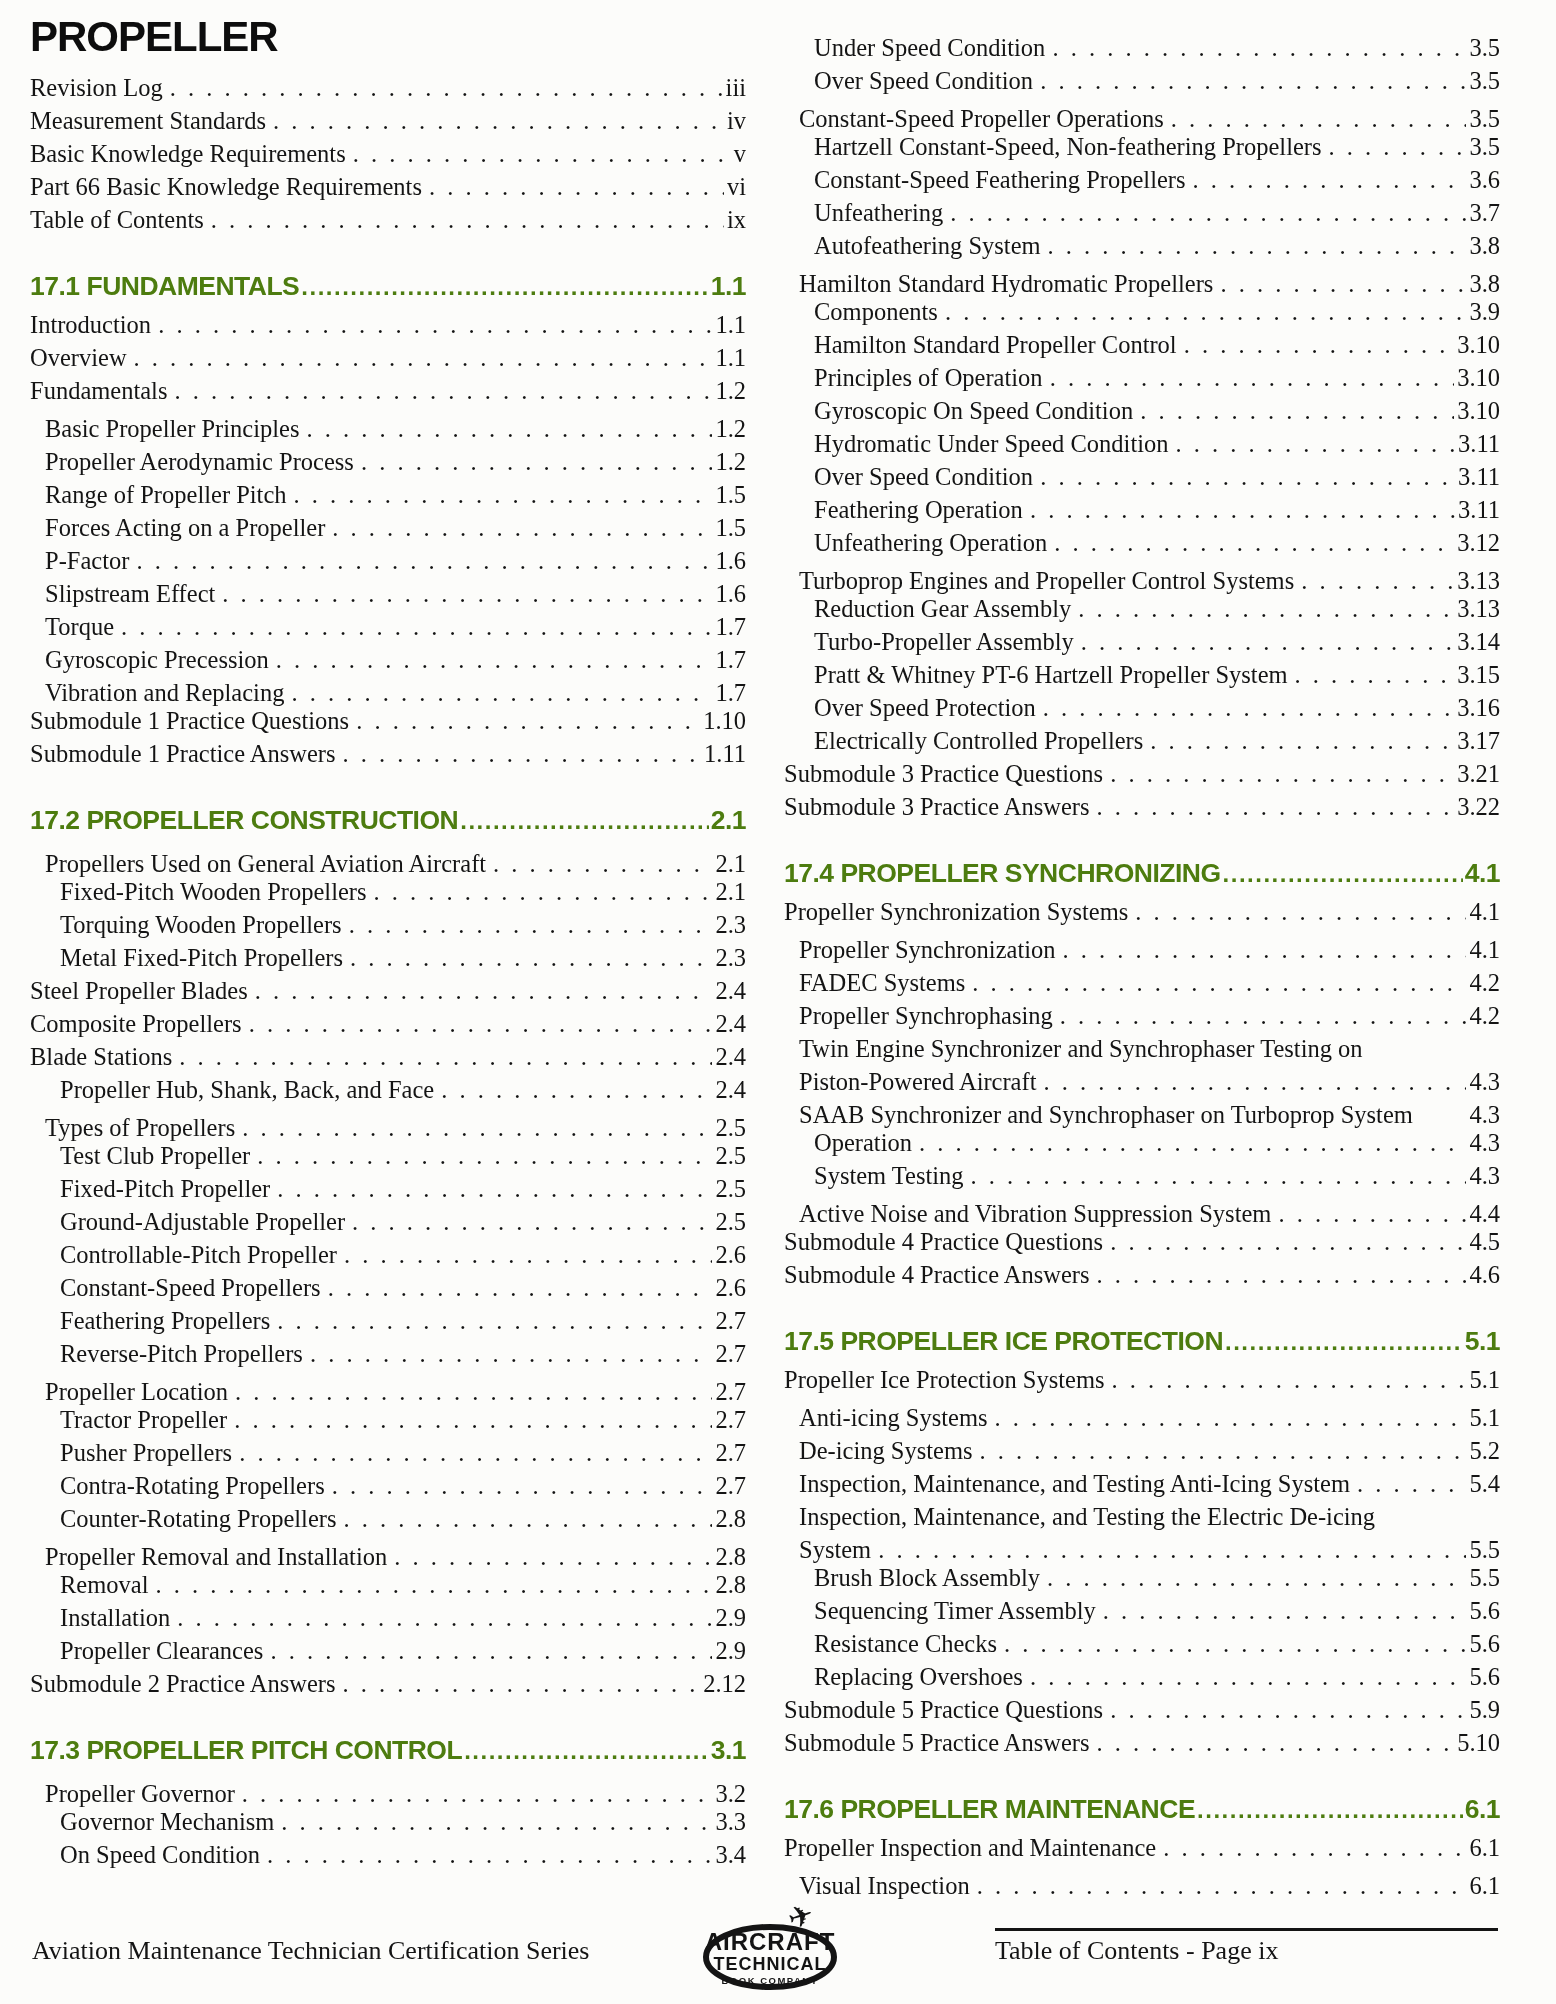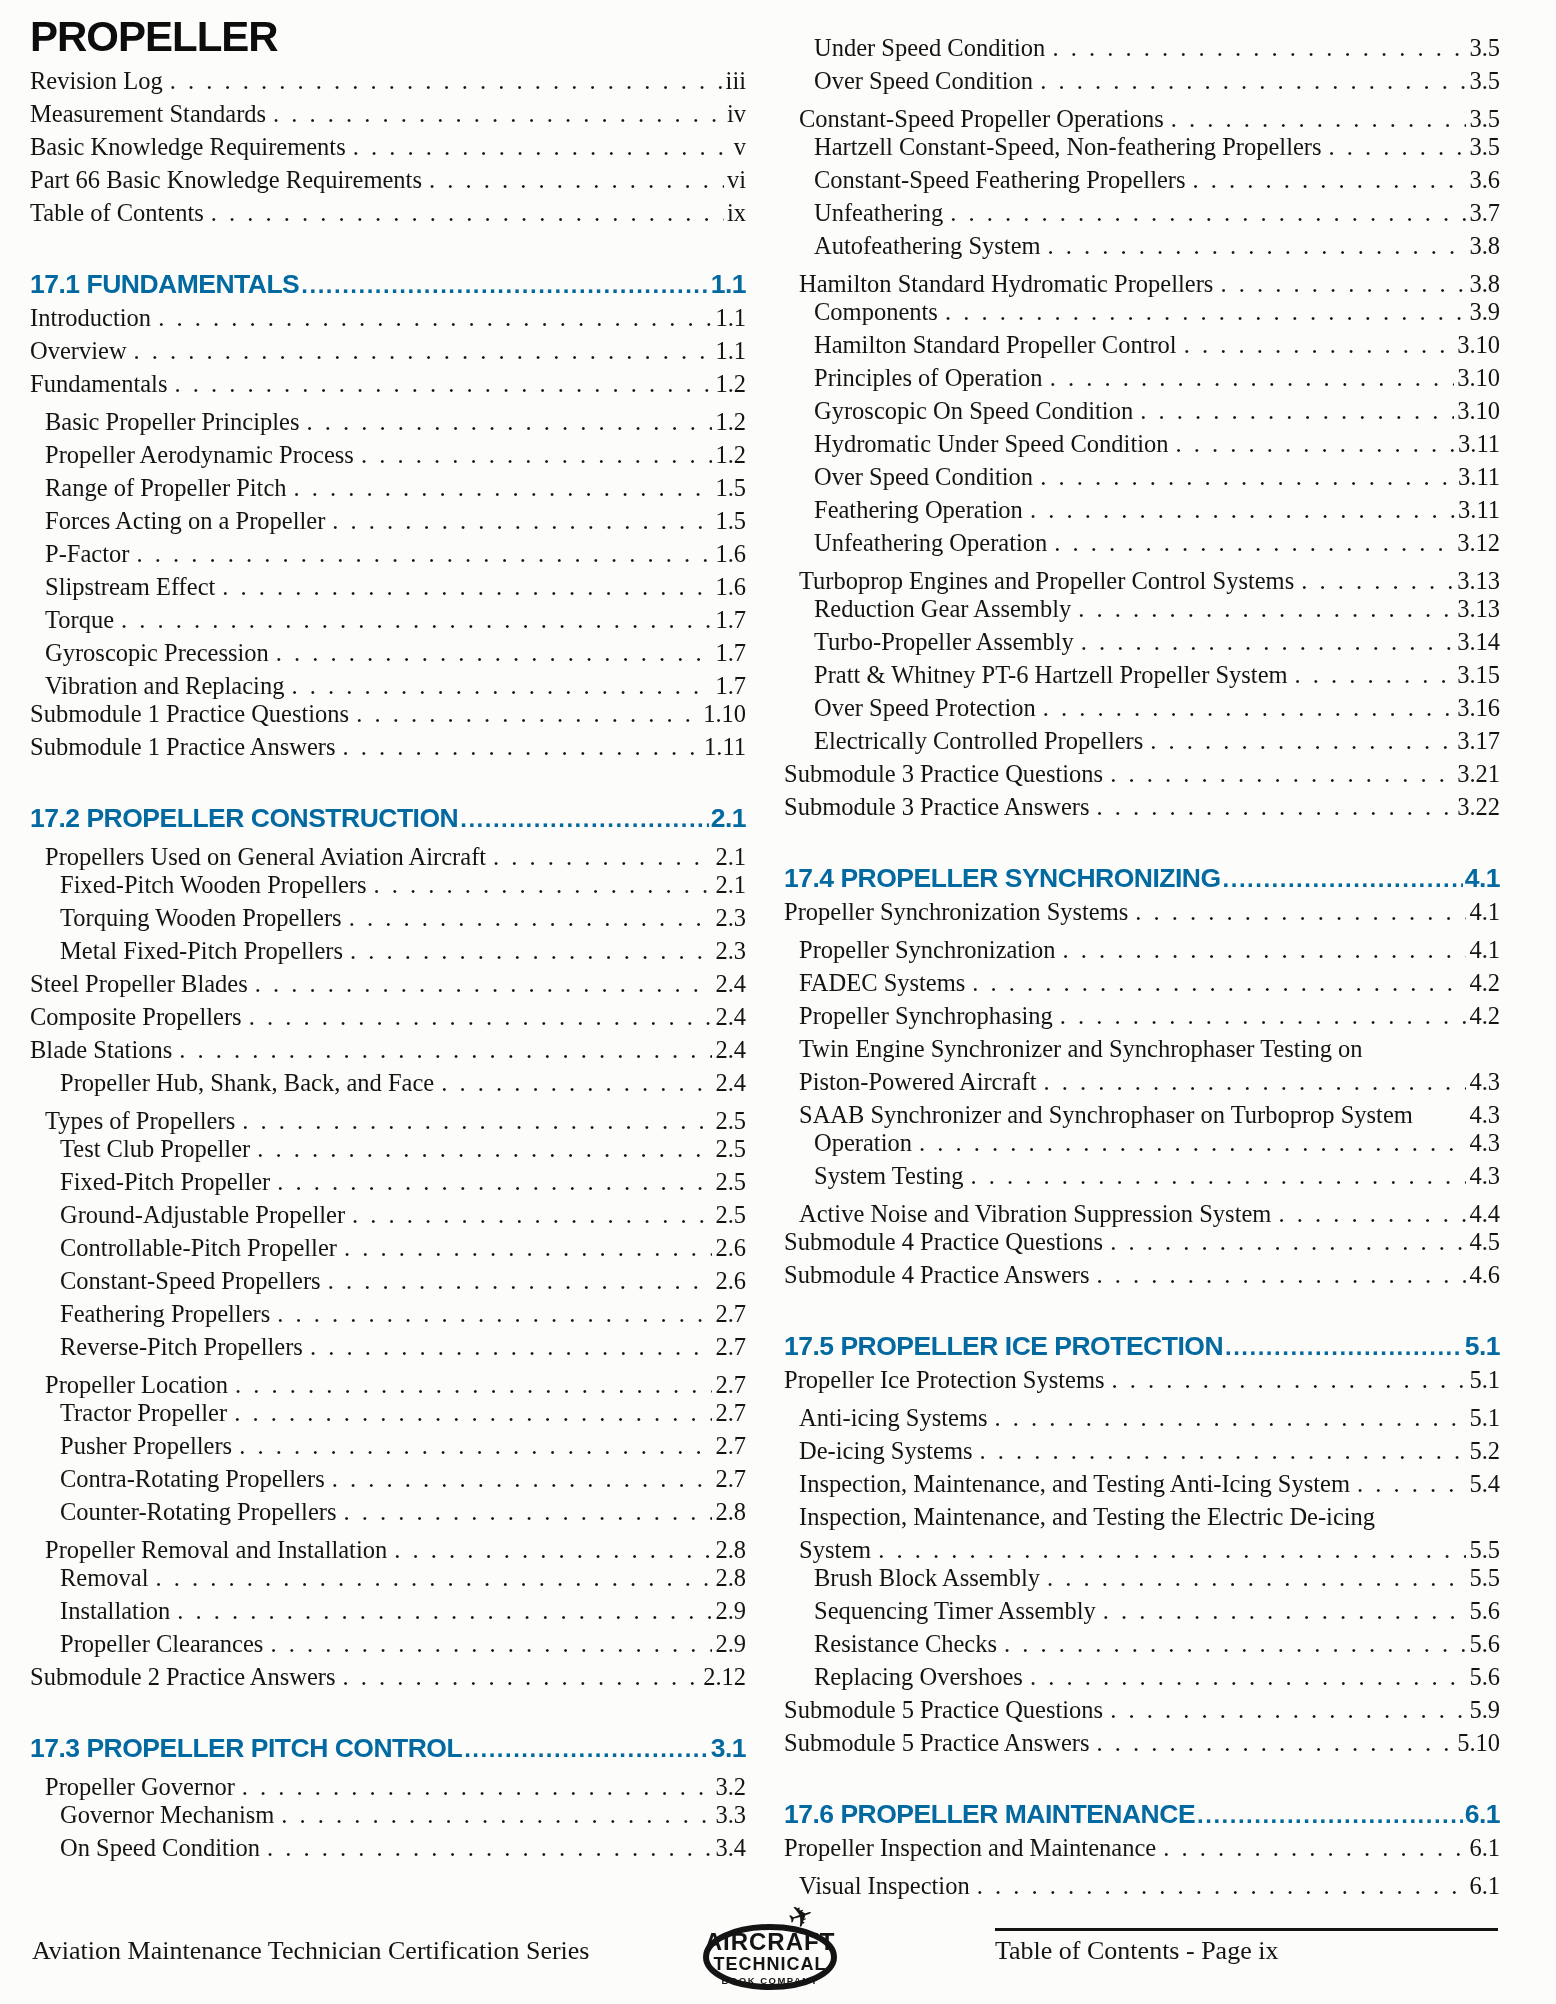--- a/index.html
+++ b/index.html
@@ -11,27 +11,27 @@
   }
   .columns {
     position:absolute; left:30px; top:12px;
     display:grid; grid-template-columns:716px 716px; column-gap:38px;
   }
   .col { min-width:0; }
   .col-right { padding-top:22px; }
   .doc-title {
     font-family:"Liberation Sans", sans-serif; font-weight:700;
     font-size:42px; letter-spacing:-1px; line-height:50px;
-    margin:0 0 5px 0; color:#0d0d0d;
+    margin:0 0 12px 0; color:#0d0d0d;
   }
   .toc-block.with-head { margin-top:26px; }
   .toc-head {
-    display:flex; align-items:center; height:40px; padding-top:6px;
+    display:flex; align-items:flex-start; height:40px; padding-top:6px;
     font-family:"Liberation Sans", sans-serif; font-weight:700;
-    font-size:26.5px; letter-spacing:-0.5px; white-space:nowrap; color:#0369a1;
+    font-size:26.5px; letter-spacing:-0.5px; white-space:nowrap; color:#4d7c0f;
   }
   .toc-head .dots { flex:1; overflow:hidden; white-space:nowrap; margin:0 2px; }
   .toc-head .dots::after {
     content:"........................................................................................................................................................................................................";
     letter-spacing:1.5px; font-size:24px;
   }
   .entry {
     display:flex; align-items:baseline; height:33px;
     font-size:24.5px; white-space:nowrap;
   }

